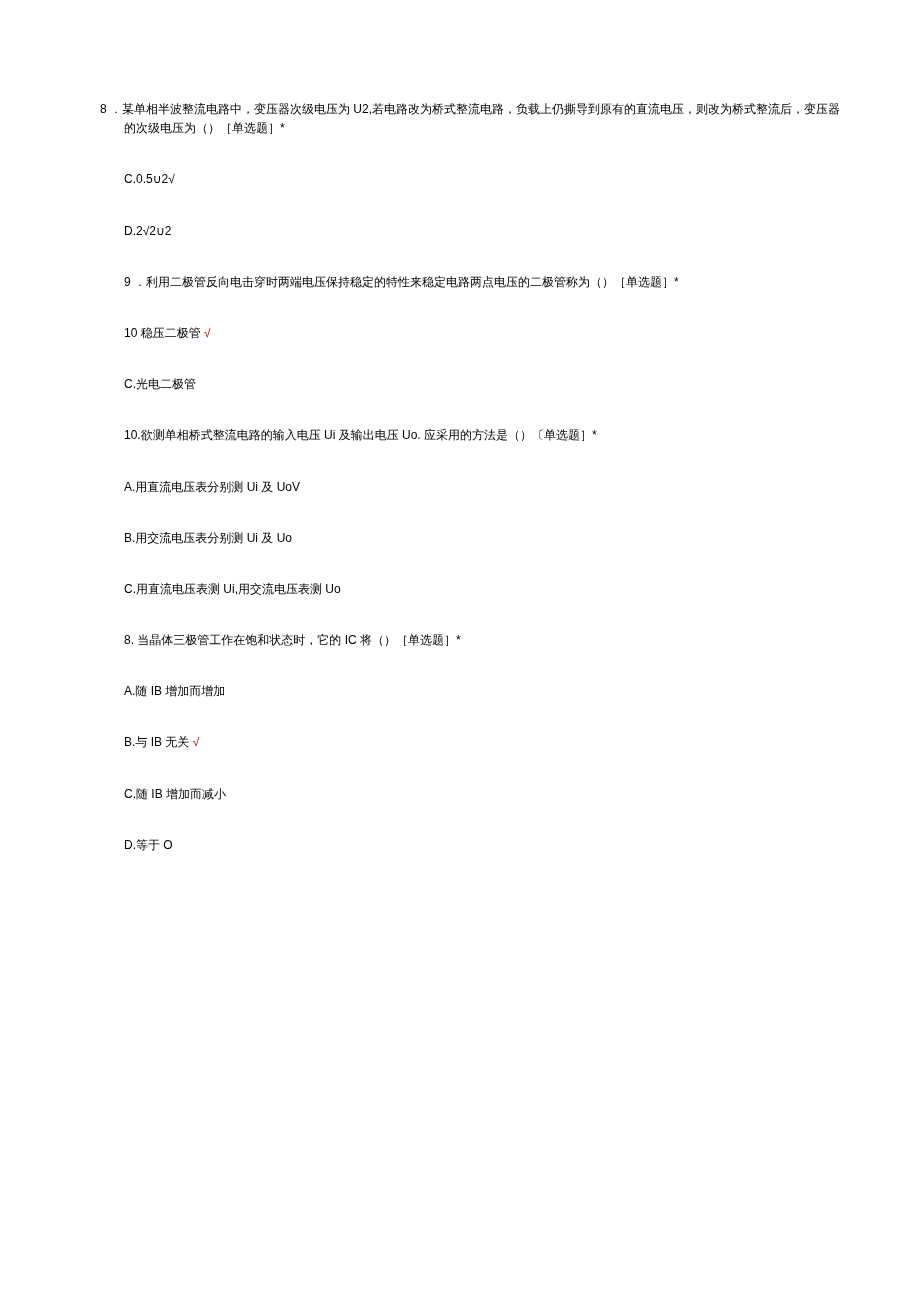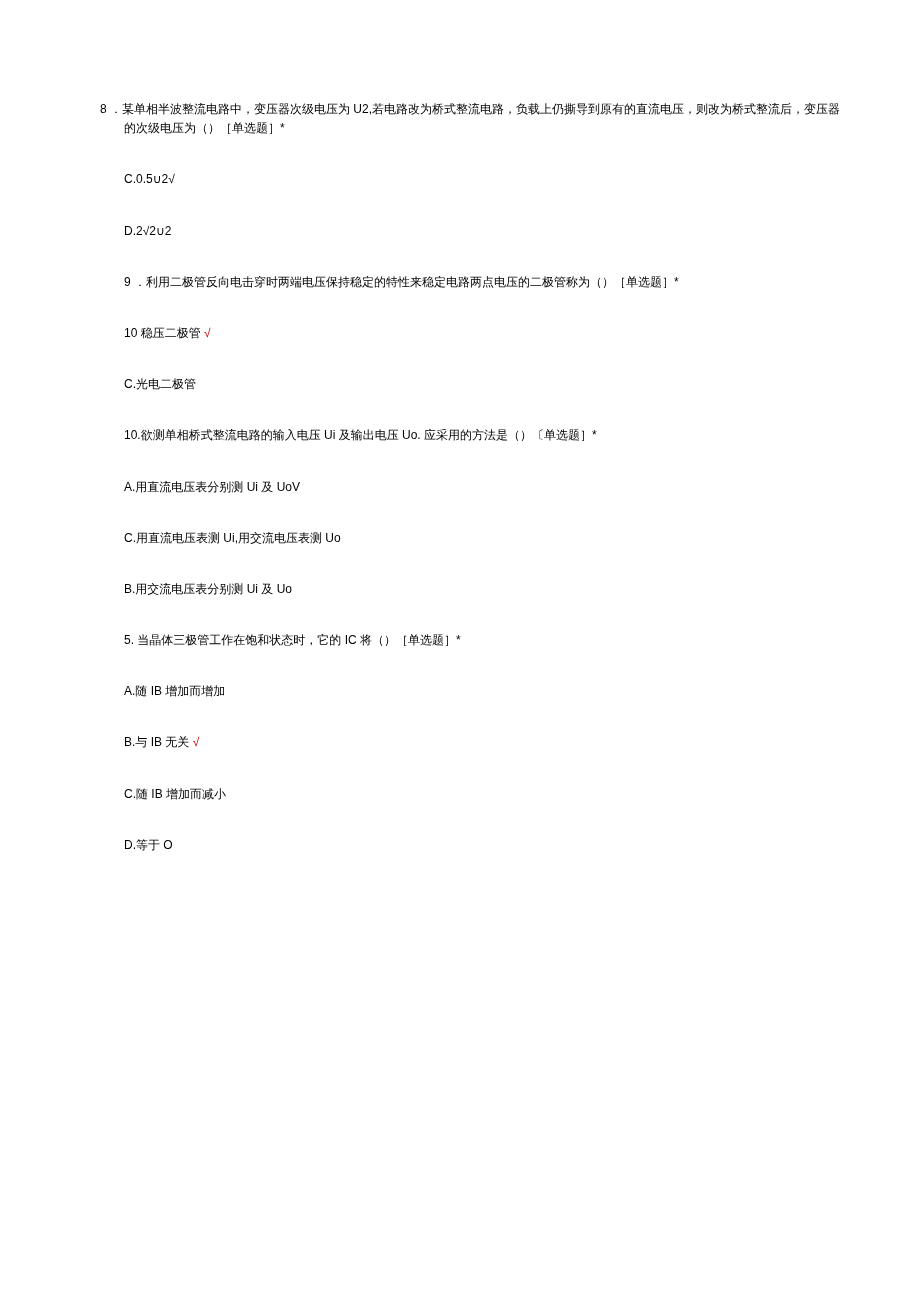--- a/index.html
+++ b/index.html
@@ -18,22 +18,22 @@
   <p class="line hanging">8 ．某单相半波整流电路中，变压器次级电压为 U2,若电路改为桥式整流电路，负载上仍撕导到原有的直流电压，则改为桥式整流后，变压器的次级电压为（）［单选题］*</p>
   <p class="line indent">C.0.5∪2√</p>
   <p class="line indent">D.2√2∪2</p>
 
   <p class="line indent">9 ．利用二极管反向电击穿时两端电压保持稳定的特性来稳定电路两点电压的二极管称为（）［单选题］*</p>
   <p class="line indent"><span>10  稳压二极管 </span><span class="check">√</span></p>
   <p class="line indent">C.光电二极管</p>
 
   <p class="line indent">10.欲测单相桥式整流电路的输入电压 Ui 及输出电压 Uo. 应采用的方法是（）〔单选题］*</p>
   <p class="line indent">A.用直流电压表分别测 Ui 及 UoV</p>
+  <p class="line indent">B.用交流电压表分别测 Ui 及 Uo</p>
   <p class="line indent">C.用直流电压表测 Ui,用交流电压表测 Uo</p>
-  <p class="line indent">B.用交流电压表分别测 Ui 及 Uo</p>
 
-  <p class="line indent">5. 当晶体三极管工作在饱和状态时，它的 IC 将（）［单选题］*</p>
+  <p class="line indent">8. 当晶体三极管工作在饱和状态时，它的 IC 将（）［单选题］*</p>
   <p class="line indent">A.随 IB 增加而增加</p>
   <p class="line indent"><span>B.与 IB 无关 </span><span class="check">√</span></p>
   <p class="line indent">C.随 IB 增加而减小</p>
   <p class="line indent">D.等于 O</p>
 
 </div>
 
 </body></html>

